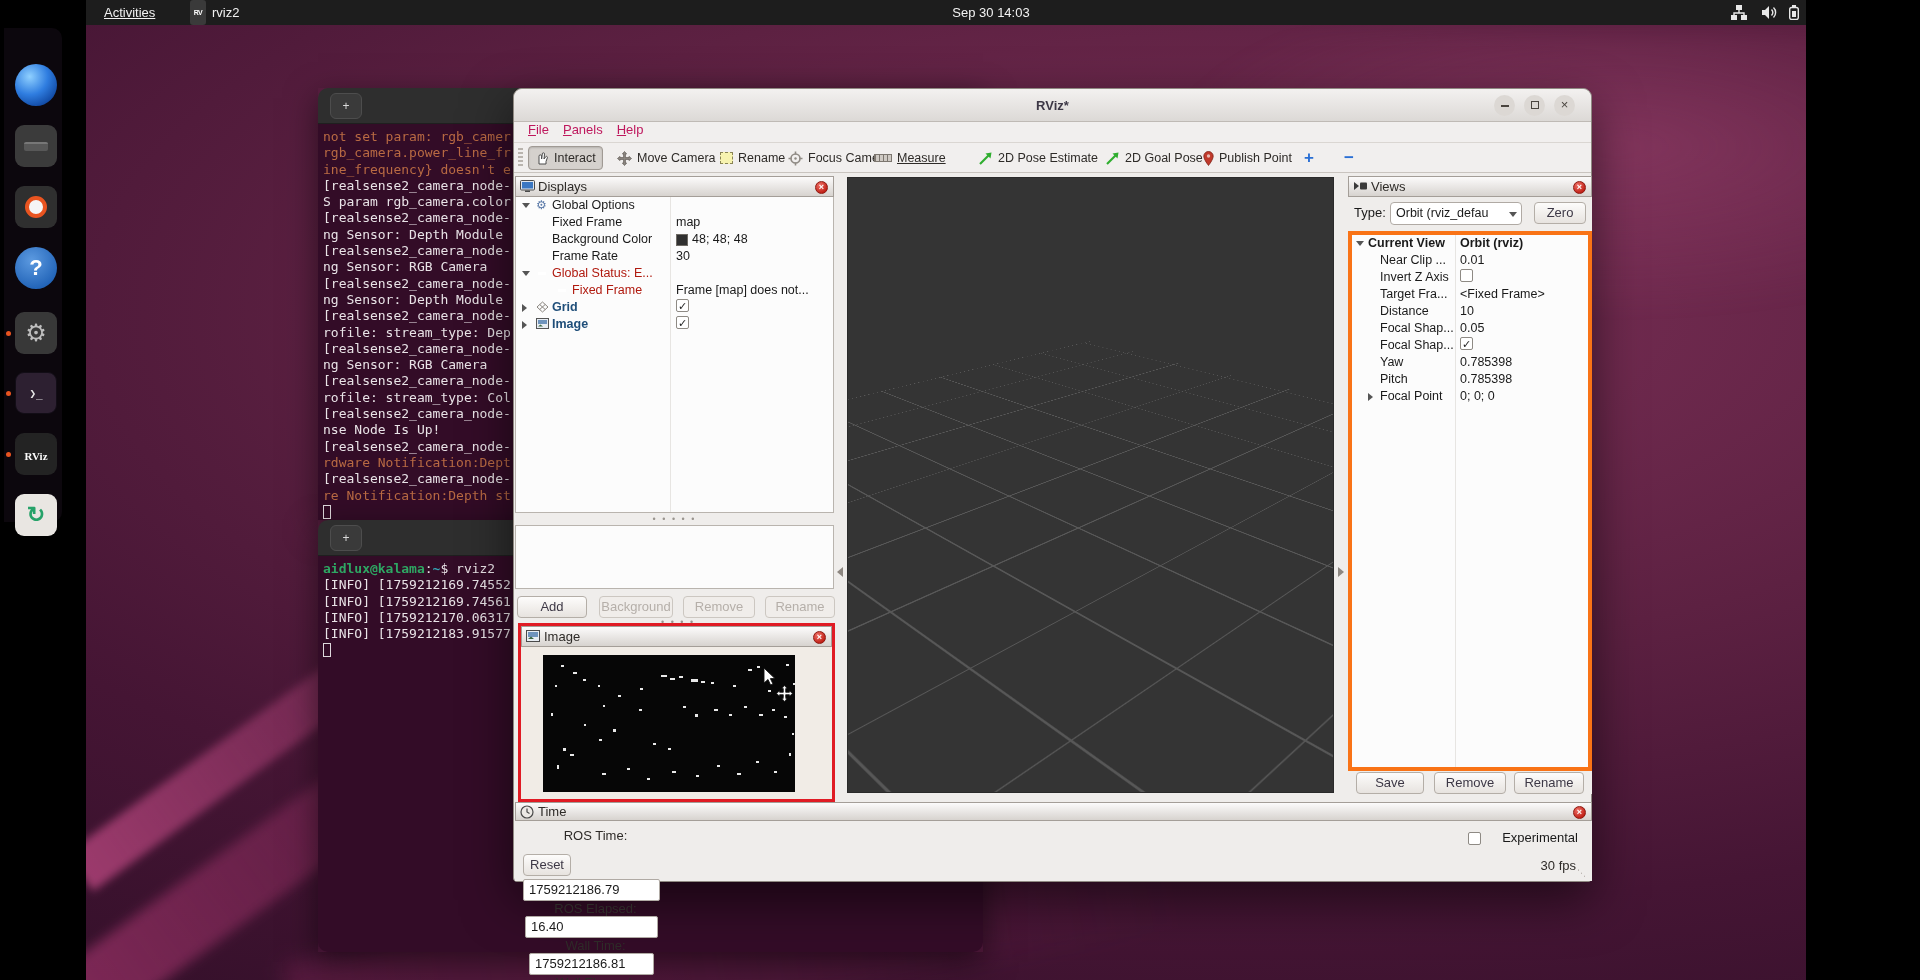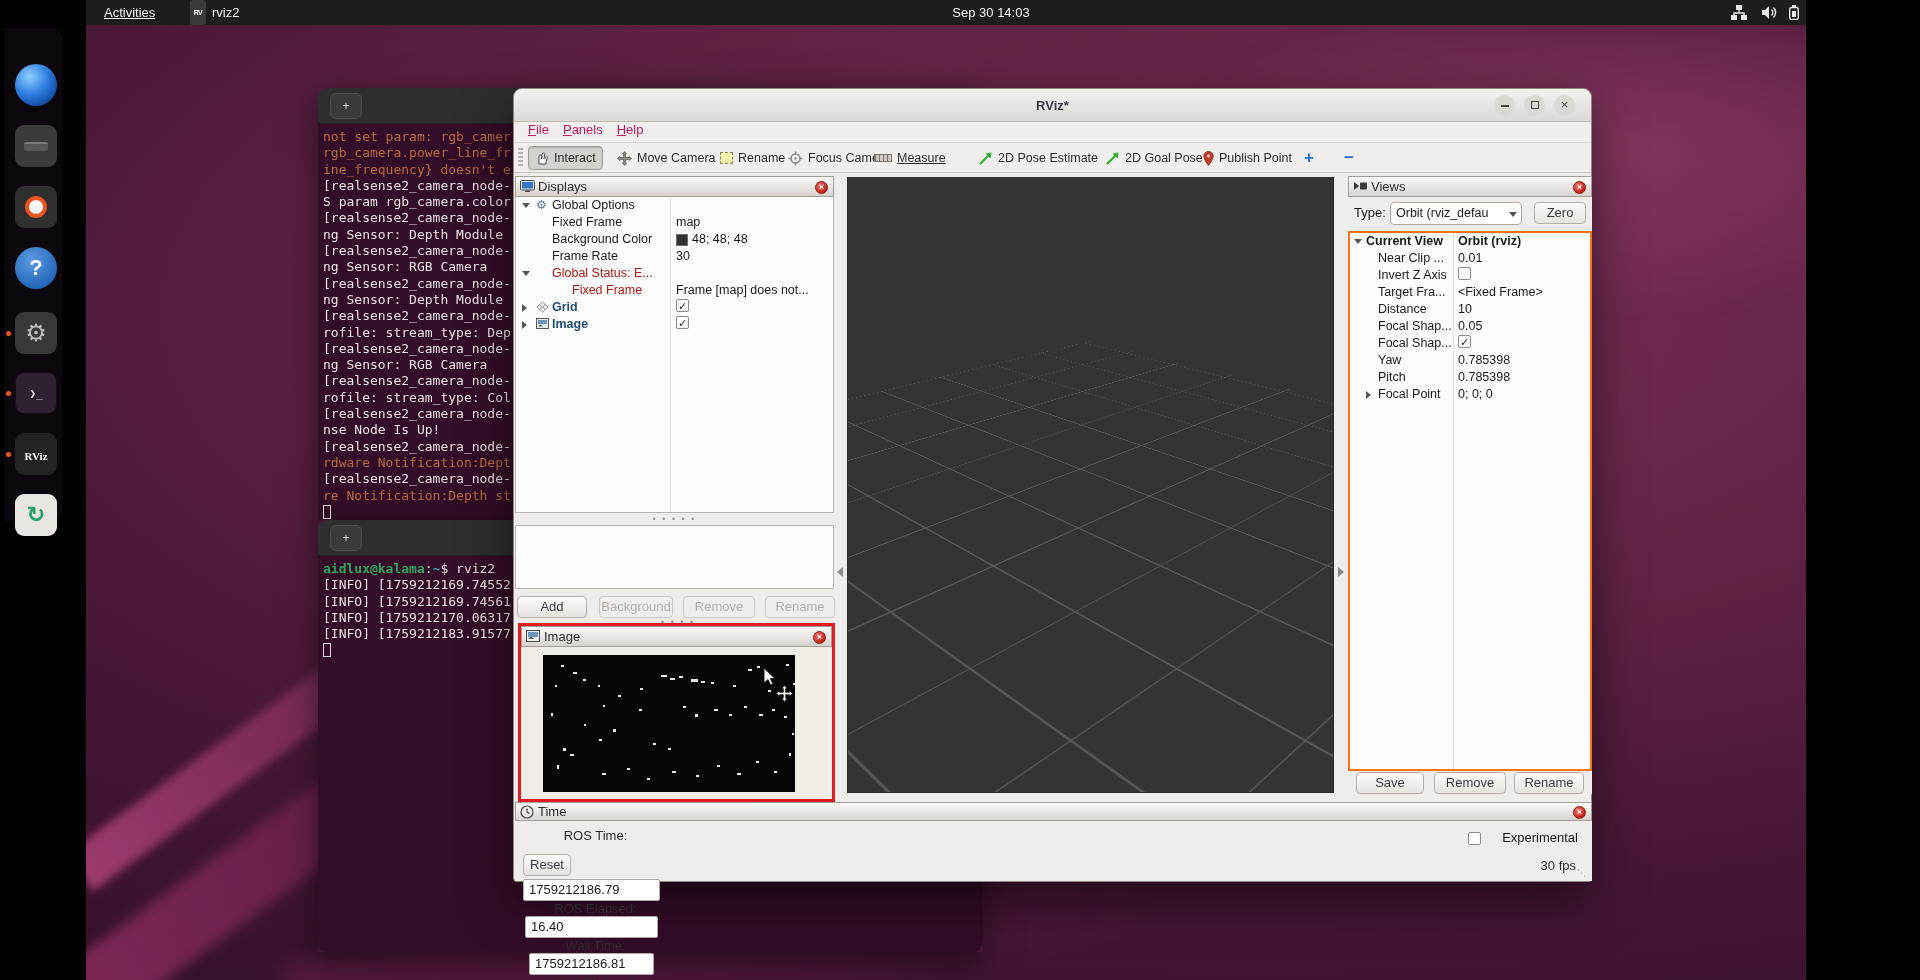--- a/index.html
+++ b/index.html
@@ -156,21 +156,21 @@
   
   #panel-views{position:absolute;left:834px;top:87px;width:244px;height:618px;background:#efedeb;}
   #views-typerow{position:absolute;left:0;top:23px;width:100%;height:30px;font-size:13px;}
   #views-type-label{position:absolute;left:6px;top:6px;}
   #views-combo{position:absolute;left:42px;top:3px;width:132px;height:23px;background:#fff;
       border:1px solid #b0aaa4;border-radius:4px;font-size:12.5px;line-height:21px;padding-left:5px;white-space:nowrap;overflow:hidden;}
   #views-combo .dd{position:absolute;right:4px;top:9px;border-left:4px solid transparent;
       border-right:4px solid transparent;border-top:5px solid #555;}
   #views-zero{left:186px;top:3px;width:52px;}
   #views-tree{position:absolute;left:0;top:55px;width:244px;height:540px;background:#fcfcfc;
-      border:2px solid #f97316;overflow:hidden;}
+      border:4px solid #f97316;overflow:hidden;}
   #views-tree .trow .lab{left:28px;}
   #views-tree .trow .val{left:108px;}
   #views-tree .trow.parent .lab{left:16px;font-weight:bold;}
   #views-tree .trow.parent .val{font-weight:bold;}
   #views-buttons .btn{top:596px;}
   
   #panel-time{position:absolute;left:1px;top:713px;width:1077px;height:79px;background:#efedeb;}
   #panel-time .panel-header{height:19px;line-height:17px;}
   #time-fields{position:absolute;left:8px;top:26px;height:24px;display:flex;align-items:center;font-size:13px;flex-direction:column;}
   .tf-label{margin:0 4px 0 12px;color:#2e2b28;white-space:nowrap;}

